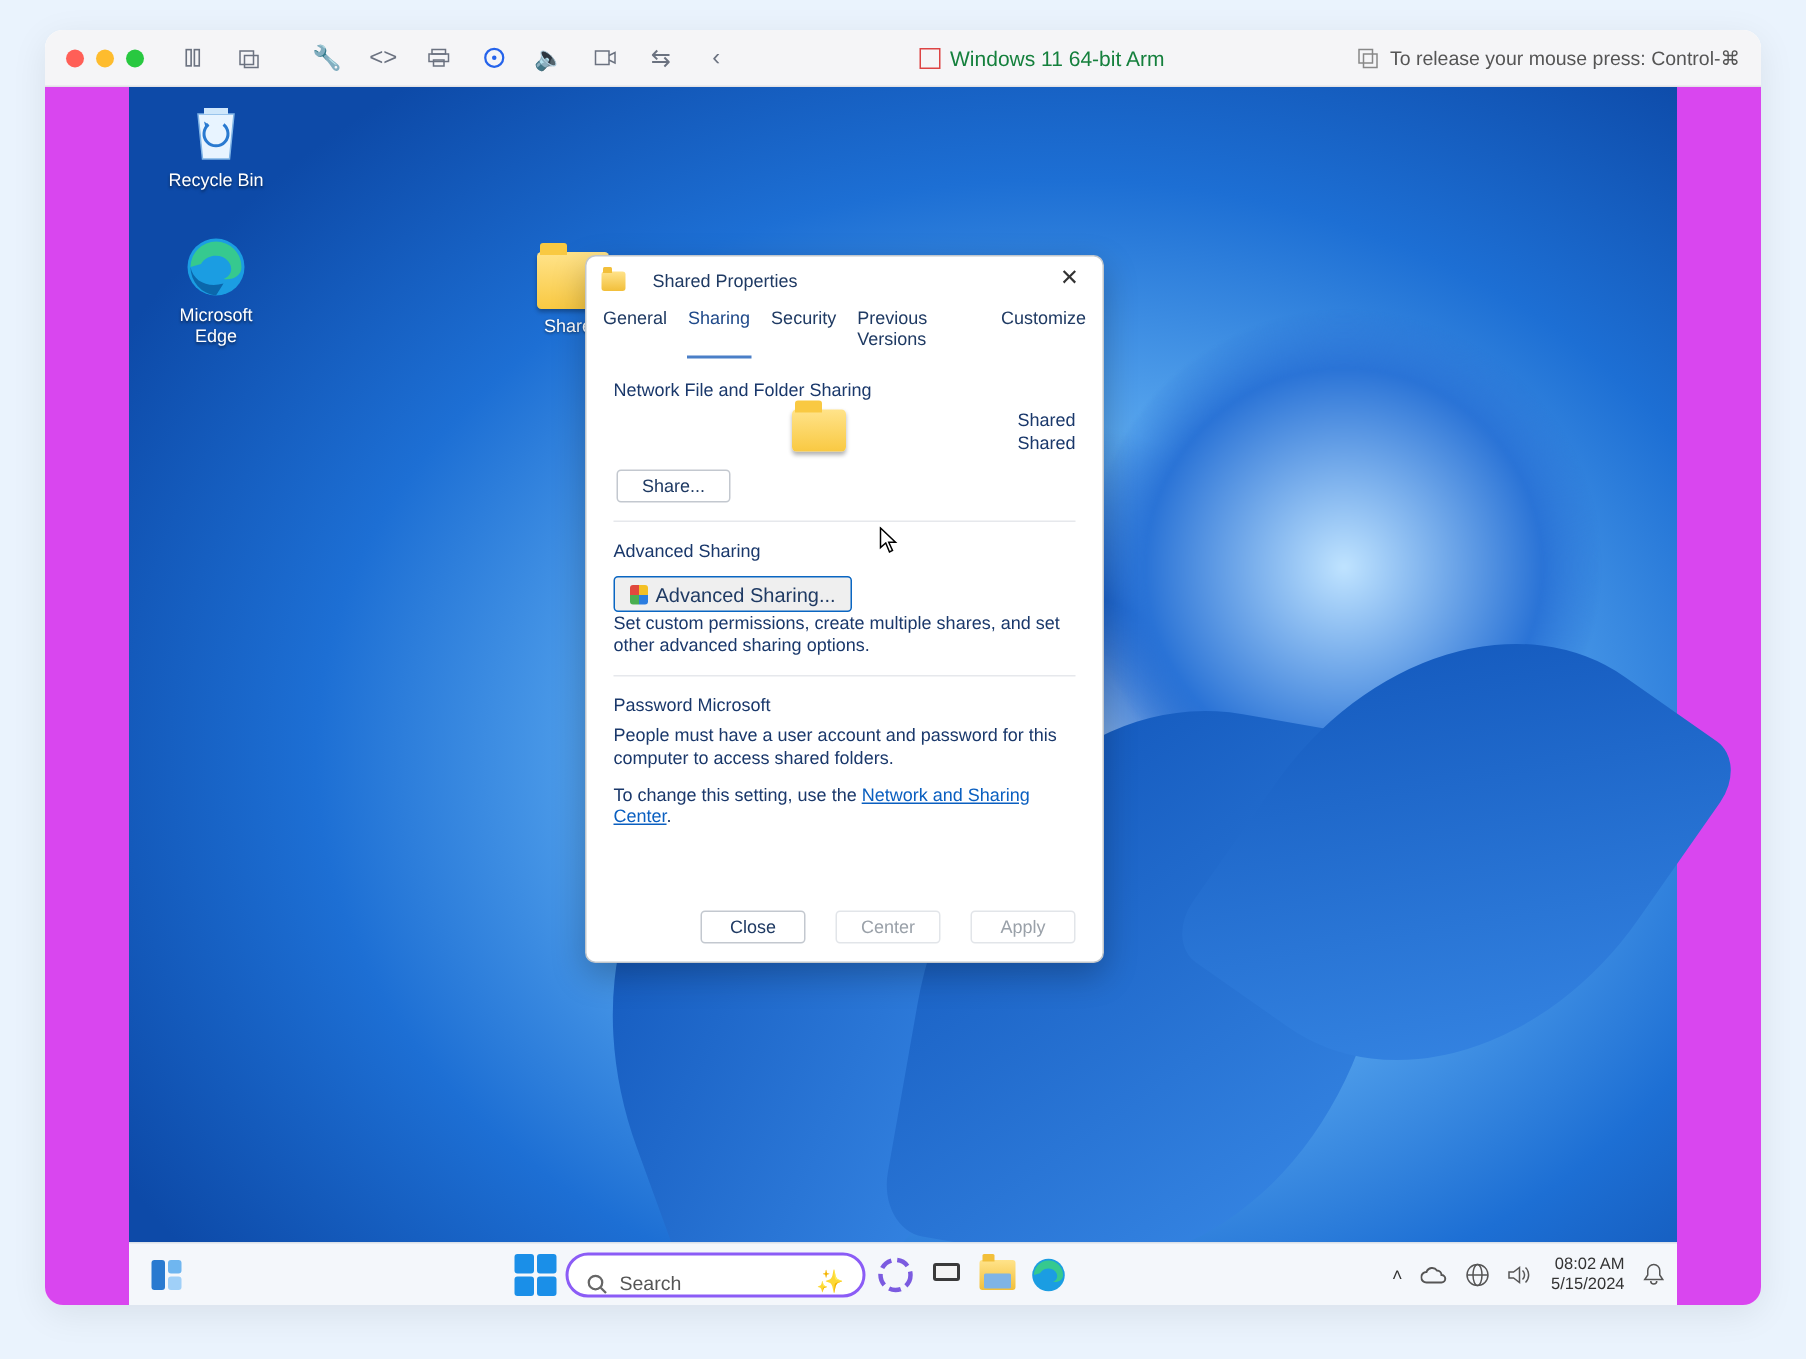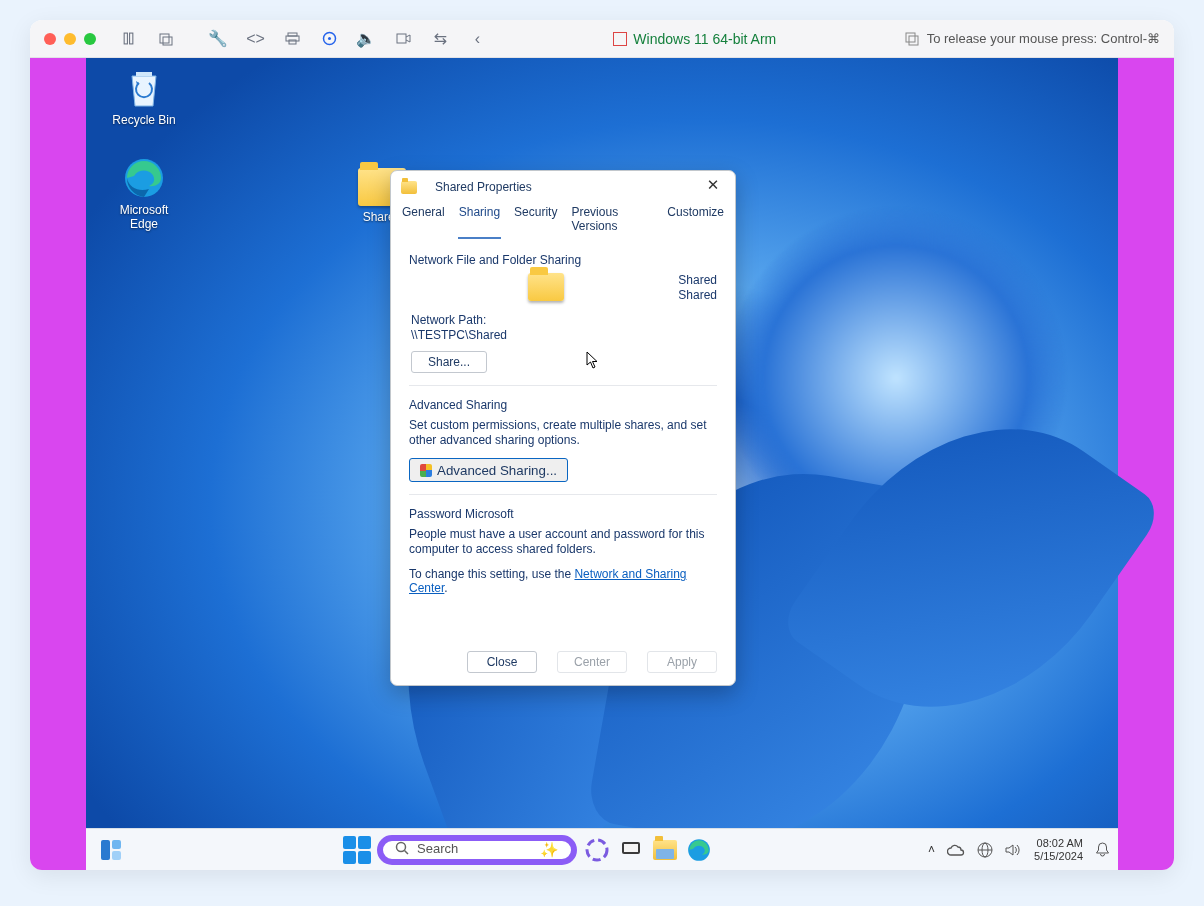--- a/index.html
+++ b/index.html
@@ -54,21 +54,21 @@
 .ftr-btn{min-width:70px;height:22px;font-size:12px;border:1px solid #c3c8cf;border-radius:3px;background:#fff;color:#1f3a63}
 .ftr-btn.dis{color:#9aa1a9;border-color:#e2e5e9}
 
 .cursor{position:absolute;left:500px;top:293px;width:15px;height:19px}
 
 .taskbar{position:absolute;left:0;bottom:0;width:100%;height:42px;background:#f4f7fb;display:flex;align-items:center;padding:0 8px;gap:6px;border-top:1px solid #d9e0e8}
 .tb-left{width:34px;height:34px;display:flex;align-items:center;justify-content:center}
 .tb-center{flex:1;display:flex;align-items:center;justify-content:center;gap:6px}
 .start{width:28px;height:28px;display:grid;grid-template-columns:1fr 1fr;grid-template-rows:1fr 1fr;gap:2px}
 .start div{background:#1a8fe8;border-radius:2px}
-.search{display:flex;align-items:flex-start;gap:8px;width:200px;height:30px;border:6px solid #8b5cf6;border-radius:16px;padding:0 12px;background:#fff;color:#555;font-size:13px}
+.search{display:flex;align-items:flex-end;gap:8px;width:200px;height:30px;border:2px solid #8b5cf6;border-radius:16px;padding:0 12px;background:#fff;color:#555;font-size:13px}
 .tb-ico2{width:28px;height:28px;display:flex;align-items:center;justify-content:center;border-radius:4px}
 .tb-right{display:flex;align-items:center;gap:12px;color:#333;font-size:12px}
 .clock{text-align:right;line-height:13px;font-size:11px}
 svg{display:block}
 </style>
 </head>
 <body>
 
 <div class="outer">
 
@@ -183,37 +183,33 @@
         </div>
         <div class="dlg-body">
           <div class="section-t">Network File and Folder Sharing</div>
           <div class="fshare">
             <div class="folder-big"></div>
             <div class="txt">
               <div>Shared</div>
               <div>Shared</div>
             </div>
           </div>
-          <div class="np">
-            <div>Network Path:</div>
-            <div>\\TESTPC\Shared</div>
-          </div>
           <div style="margin:8px 0 0 2px">
             <button class="btn">Share...</button>
           </div>
 
           <div class="hr"></div>
           <div class="section-t">Advanced Sharing</div>
-          <div style="font-size:12px;line-height:15px">Set custom permissions, create multiple shares, and set other advanced sharing options.</div>
           <div style="margin-top:10px">
             <button class="adv-btn">
               <span class="shield"></span>
               <span>Advanced Sharing...</span>
             </button>
           </div>
+          <div style="font-size:12px;line-height:15px">Set custom permissions, create multiple shares, and set other advanced sharing options.</div>
 
           <div class="hr"></div>
           <div class="section-t">Password Microsoft</div>
           <div style="font-size:12px;line-height:15px">People must have a user account and password for this computer to access shared folders.</div>
           <div style="font-size:12px;margin-top:10px">
             <span>To change this setting, use the </span><a class="link">Network and Sharing Center</a><span>.</span>
           </div>
         </div>
         <div style="height:36px"></div>
         <div class="dlg-ftr">

